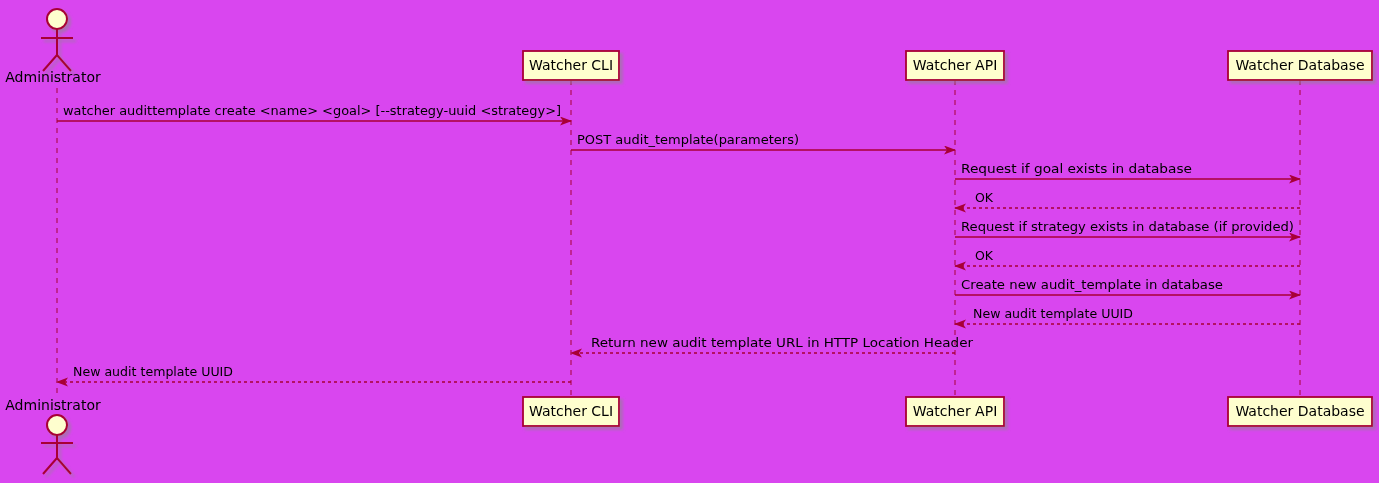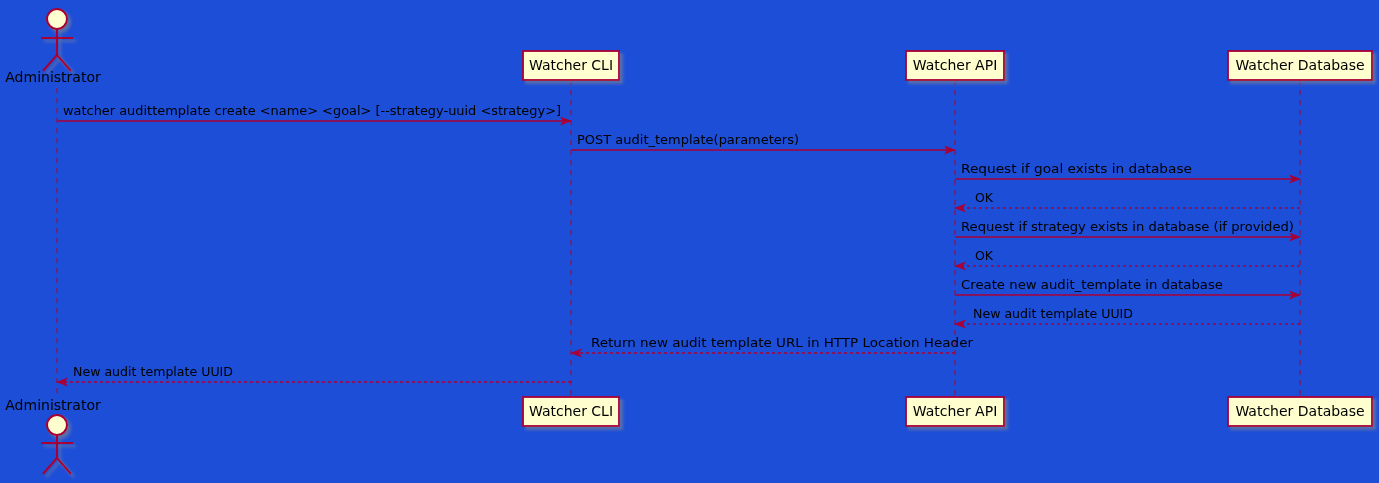--- a/index.html
+++ b/index.html
@@ -4,21 +4,21 @@
 <style>
   html, body {
     margin: 0;
     padding: 0;
     background: #ffffff;
   }
   .stage {
     position: relative;
     width: 1379px;
     height: 483px;
-    background: #1d4ed8;
+    background: #d946ef;
     overflow: hidden;
   }
   svg text {
     font-family: "DejaVu Sans", "Liberation Sans", sans-serif;
     fill: #000000;
   }
   .participant-label {
     font-size: 14px;
   }
   .actor-label {

